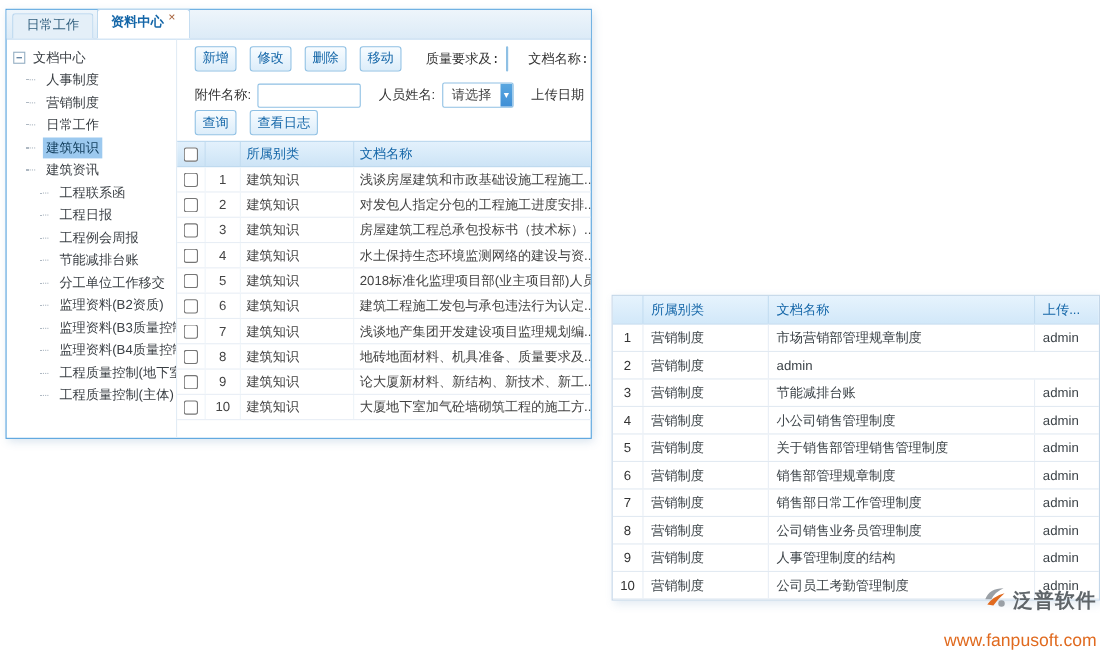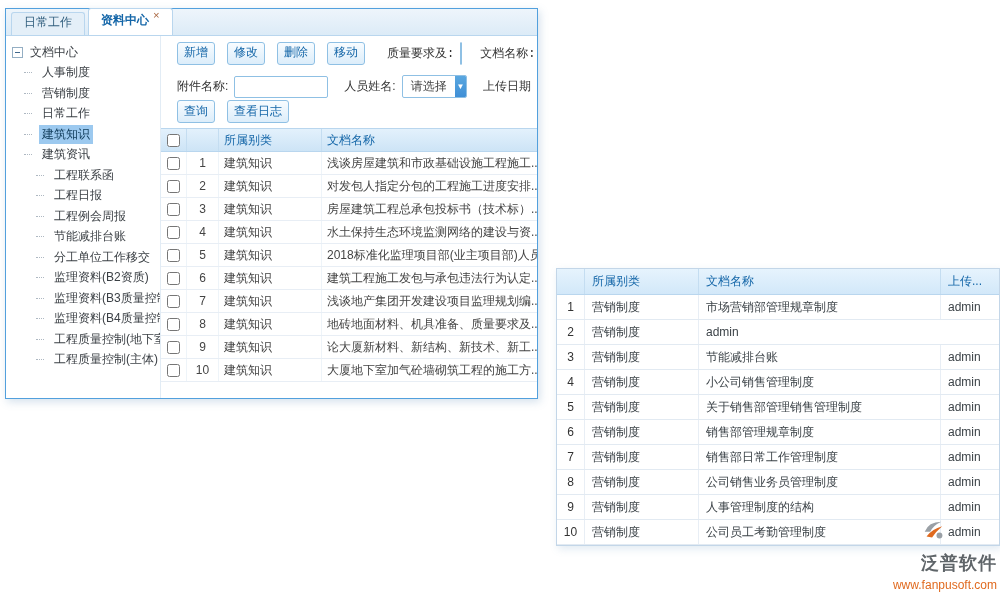--- a/index.html
+++ b/index.html
@@ -81,23 +81,23 @@
   .t2-row { height:25px; border-bottom:1px solid #e2eaf2; color:#3c4348; cursor:pointer; }
   .t2-row > span { border-right:1px solid #e8eef5; height:100%; display:flex; align-items:center; }
   .d-num { flex:0 0 28px; justify-content:center; color:#333; }
   .d-cat { flex:0 0 114px; padding-left:7px; }
   .d-name { flex:0 0 242px; padding-left:7px; overflow:hidden; white-space:nowrap; }
   .d-up { flex:1; padding-left:7px; border-right:none !important; }
 
   
   .logo { position:absolute; right:3px; bottom:8px; display:flex; flex-direction:column;
           align-items:flex-end; }
-  .logo-top { display:flex; gap:5px;flex-direction:column; }
+  .logo-top { display:flex; align-items:center; gap:5px; }
   .logo-name { font-size:18px; font-weight:bold; color:#5f6569; letter-spacing:1px; }
-  .logo-url { font-size:12px; color:#e06a1f; margin-top:3px; }
+  .logo-url { font-size:16px; color:#e06a1f; margin-top:14px; }
 </style>
 </head>
 <body>
 
 <div class="win1">
   <div class="tabbar">
     <div class="tab">
       <span>日常工作</span>
     </div>
     <div class="tab active">

